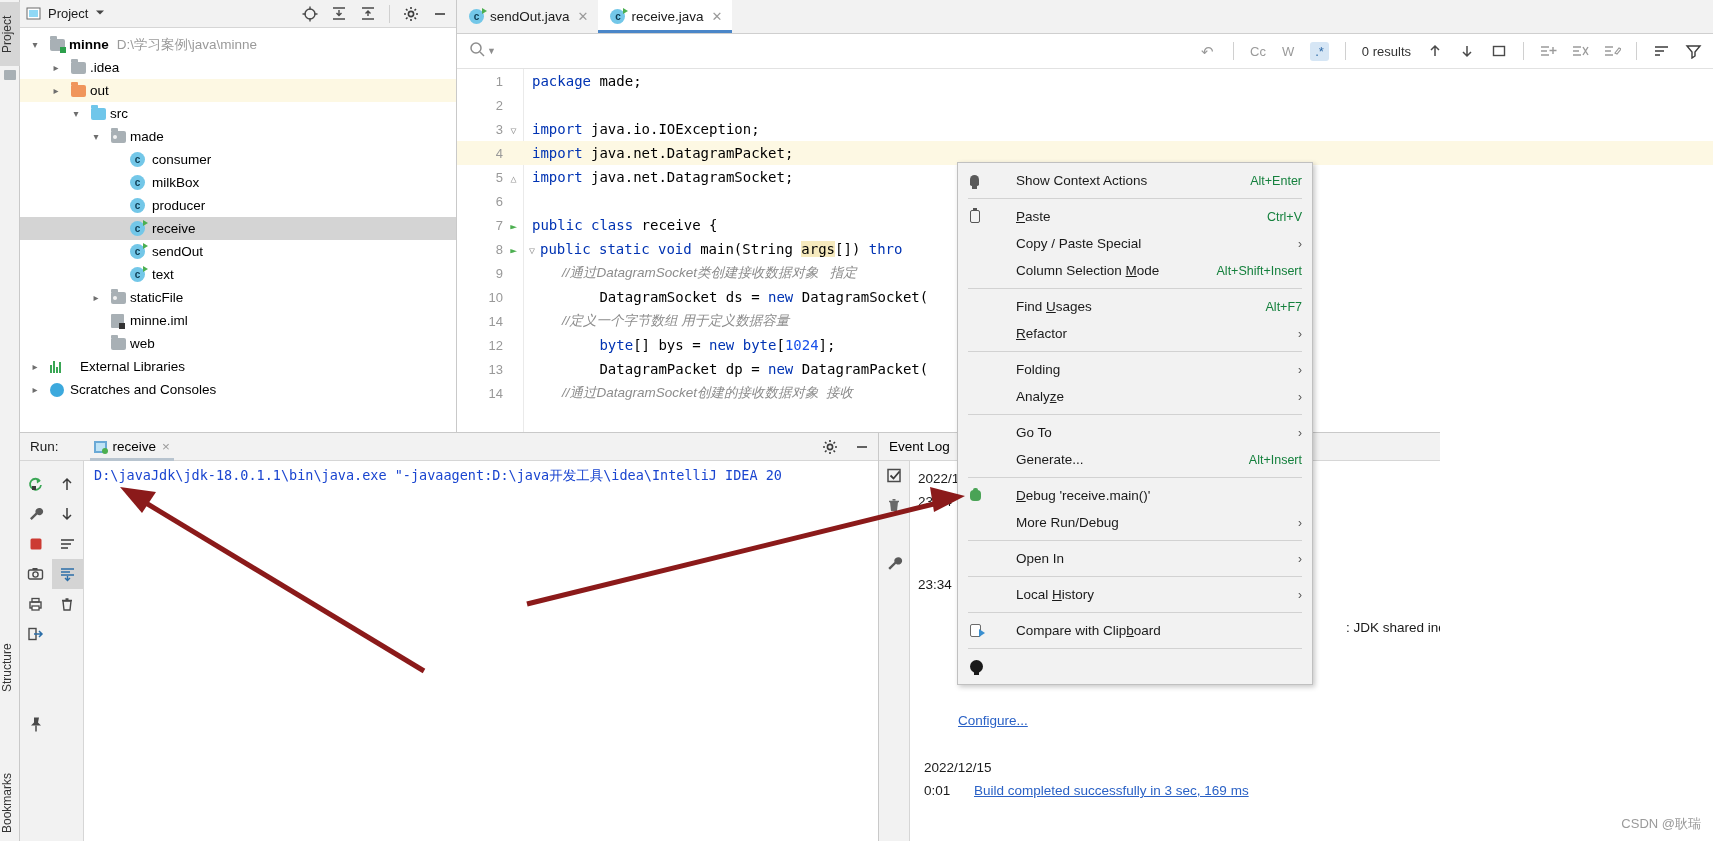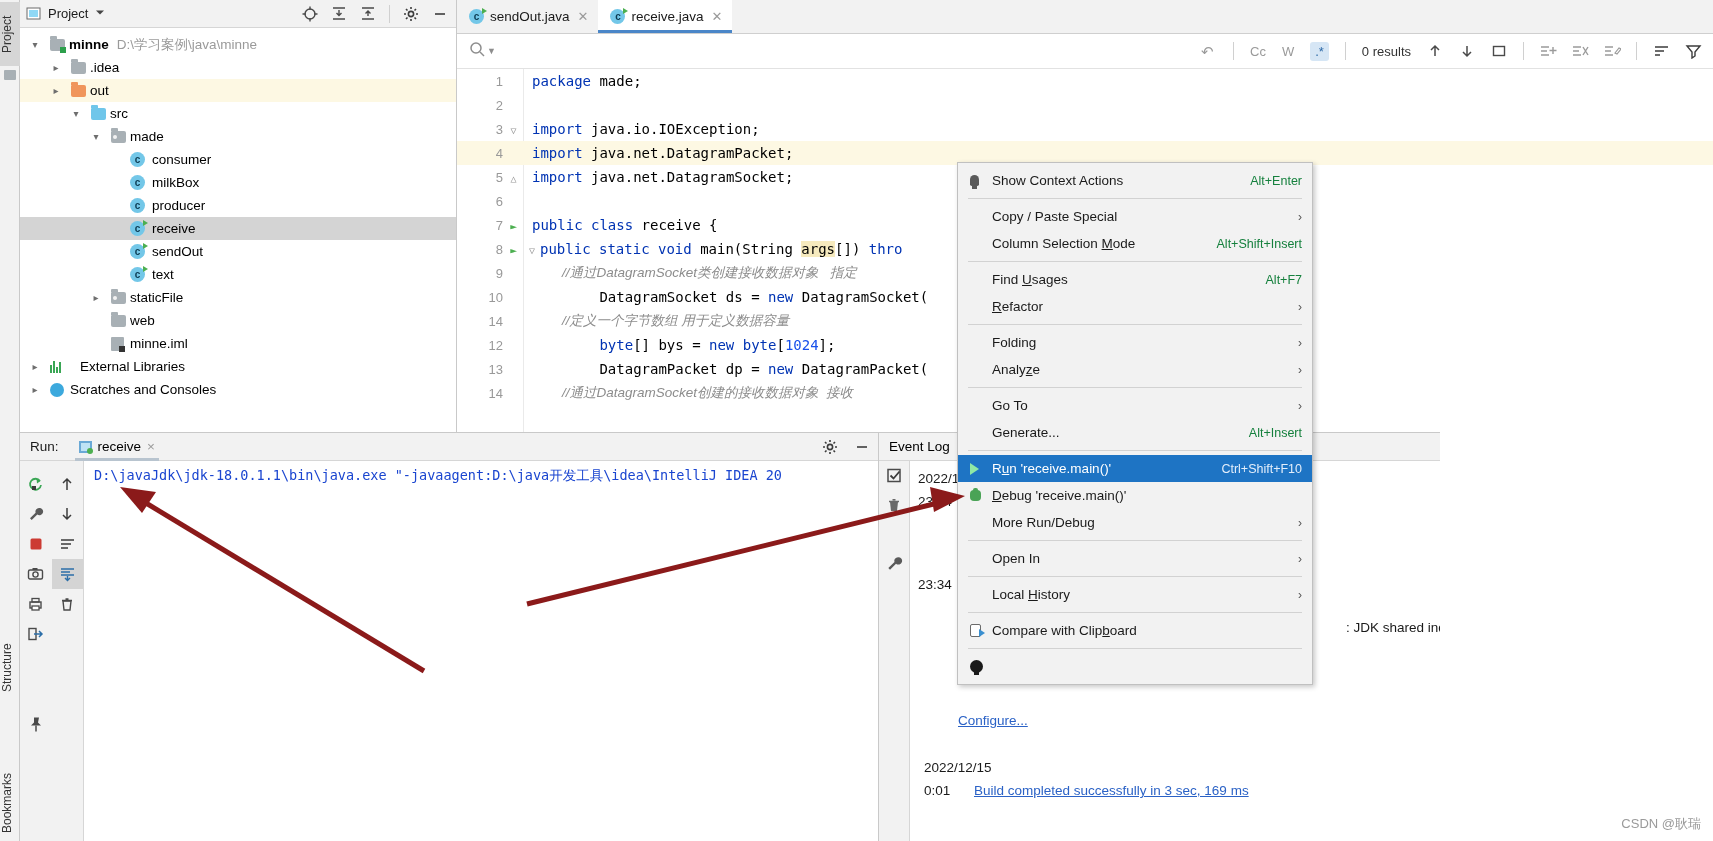--- a/index.html
+++ b/index.html
@@ -142,21 +142,21 @@
   .num { color:#1750eb; }
   .hlword { background:#f6eabe; }
 
   
   .runwin {
     position:absolute; left:20px; top:432px; width:858px; height:409px;
     background:#fff; border-top:1px solid #c9c9c9;
   }
   .run-header {
     height:28px; background:#f2f2f2; display:flex; align-items:center;
-    padding-left:10px; gap:12px; border-bottom:1px solid #d6d6d6;
+    padding-left:10px; gap:27px; border-bottom:1px solid #d6d6d6;
   }
   .run-label { font-size:13.5px; color:#1a1a1a; }
   .run-tab {
     display:flex; align-items:center; gap:6px; font-size:13.5px;
     position:relative; padding:0 8px; height:28px;
   }
   .run-tab::after{content:'';position:absolute;left:4px;right:4px;bottom:0;height:3px;background:#b8c4cf;}
   .run-tab-ic { width:13px;height:12px;border:2px solid #6aa9d6;background:#bfe3f5;position:relative;}
   .run-tab-ic::after{content:'';position:absolute;right:-3px;bottom:-3px;width:6px;height:6px;border-radius:50%;background:#4caf50;}
   .run-h-icons { margin-left:auto; display:flex; align-items:center; gap:16px; padding-right:8px; }
@@ -200,21 +200,21 @@
     background:#f2f2f2; border:1px solid #c0c0c0;
     box-shadow:2px 2px 5px rgba(0,0,0,.22); z-index:50;
     padding:4px 0 4px 0; font-size:13.5px;
   }
   .mi {
     height:27px; display:flex; align-items:center; padding:0 10px 0 12px;
     color:#1a1a1a; white-space:nowrap; cursor:default;
   }
   .mi.sel { background:#1e74c4; color:#fff; }
   .mi-ic { width:22px; flex:0 0 22px; display:flex; align-items:center; justify-content:flex-start; }
-  .mi-lbl { flex:1; }
+  .mi-lbl { flex:1;margin-left:24px; }
   .mi-key { color:#15803d; font-size:12.5px; margin-left:14px; }
   .mi.sel .mi-key { color:#e3eefb; }
   .mi-arrow { color:#555; font-size:12px; margin-left:14px; }
   .msep { height:1px; background:#d2d2d2; margin:4px 10px; }
   u.mn { text-decoration:underline; }
 
   
   .bulb { width:9px;height:11px;background:#5a5a5a;border-radius:5px 5px 2px 2px; position:relative;}
   .bulb::after{content:'';position:absolute;left:2px;bottom:-3px;width:5px;height:3px;background:#5a5a5a;}
   .clip { width:10px;height:13px;border:1.5px solid #555;border-radius:2px; position:relative;}
@@ -366,28 +366,28 @@
       </div>
 
       <div class="trow" style="padding-left:69px;">
         <span class="arrow">▸</span>
         <span class="g folder f-src-pkg" style="margin-left:8px;"></span>
         <span class="tlabel">staticFile</span>
       </div>
 
       <div class="trow" style="padding-left:69px;">
         <span class="arrow none">▸</span>
+        <span class="g imlicon" style="margin-left:8px;"></span>
+        <span class="tlabel" style="margin-left:6px;">minne.iml</span>
+      </div>
+
+      <div class="trow" style="padding-left:69px;">
+        <span class="arrow none">▸</span>
         <span class="g folder f-gray" style="margin-left:8px;"></span>
         <span class="tlabel">web</span>
-      </div>
-
-      <div class="trow" style="padding-left:69px;">
-        <span class="arrow none">▸</span>
-        <span class="g imlicon" style="margin-left:8px;"></span>
-        <span class="tlabel" style="margin-left:6px;">minne.iml</span>
       </div>
 
       <div class="trow" style="padding-left:8px;">
         <span class="arrow">▸</span>
         <span class="g libicon" style="margin-left:8px;">
           <i style="height:8px;"></i>
             <i style="height:12px;"></i>
             <i style="height:6px;"></i>
             <i style="height:11px;"></i>
         </span>
@@ -746,20 +746,27 @@
     <div class="mi">
       <span class="mi-ic">
           <span class="bulb"></span>
         </span>
       <span class="mi-lbl">Show Context Actions</span>
       <span class="mi-key">Alt+Enter</span>
     </div>
     <div class="msep"></div>
 
     <div class="mi">
+      <span class="mi-ic">
+          <span class="clip"></span>
+        </span>
+      <span class="mi-lbl"><u class="mn">P</u>aste</span>
+      <span class="mi-key">Ctrl+V</span>
+    </div>
+    <div class="mi">
       <span class="mi-ic"></span>
       <span class="mi-lbl">Copy / Paste Special</span>
       <span class="mi-arrow">›</span>
     </div>
     <div class="mi">
       <span class="mi-ic"></span>
       <span class="mi-lbl">Column Selection <u class="mn">M</u>ode</span>
       <span class="mi-key">Alt+Shift+Insert</span>
     </div>
     <div class="msep"></div>
@@ -793,27 +800,20 @@
       <span class="mi-lbl">Go To</span>
       <span class="mi-arrow">›</span>
     </div>
     <div class="mi">
       <span class="mi-ic"></span>
       <span class="mi-lbl">Generate...</span>
       <span class="mi-key">Alt+Insert</span>
     </div>
     <div class="msep"></div>
 
-    <div class="mi sel">
-      <span class="mi-ic">
-          <span class="tri white"></span>
-        </span>
-      <span class="mi-lbl">R<u class="mn">u</u>n 'receive.main()'</span>
-      <span class="mi-key">Ctrl+Shift+F10</span>
-    </div>
     <div class="mi">
       <span class="mi-ic">
           <span class="bug"></span>
         </span>
       <span class="mi-lbl"><u class="mn">D</u>ebug 'receive.main()'</span>
     </div>
     <div class="mi">
       <span class="mi-ic"></span>
       <span class="mi-lbl">More Run/Debug</span>
       <span class="mi-arrow">›</span>

